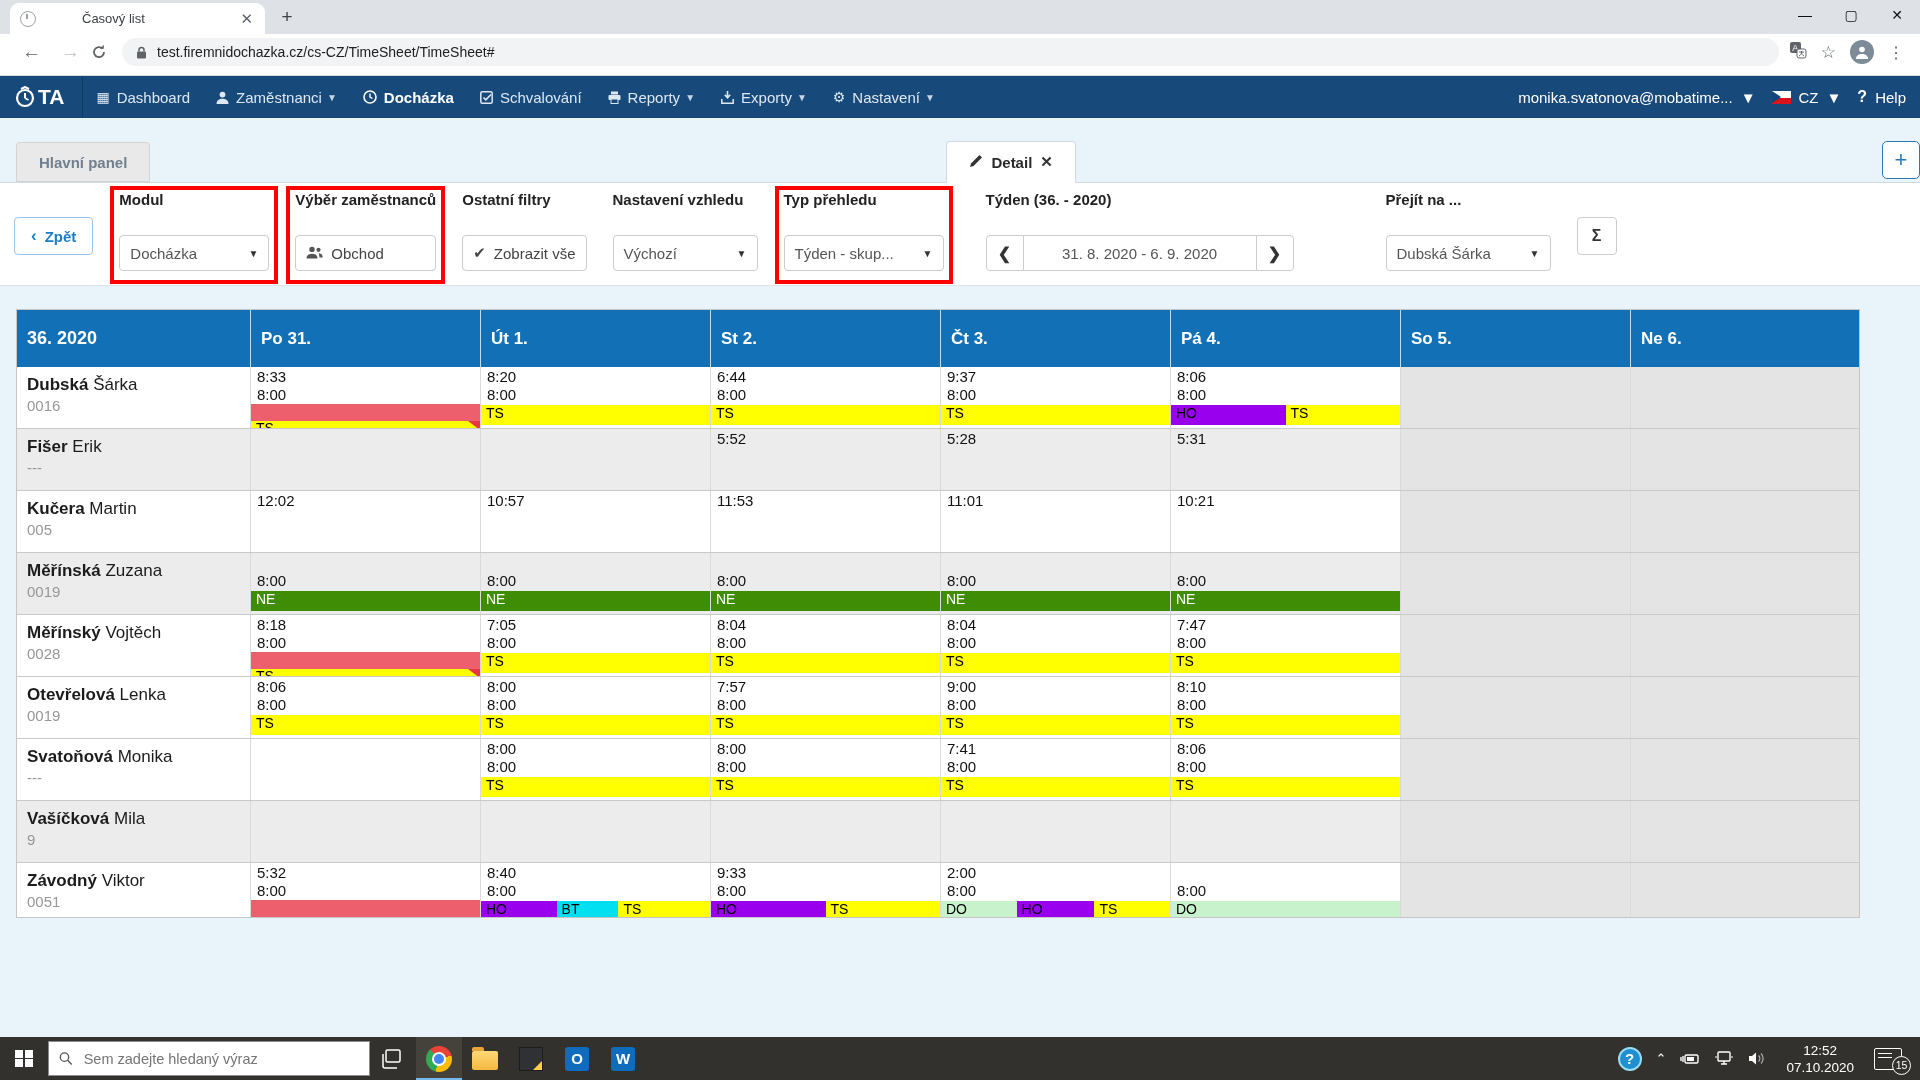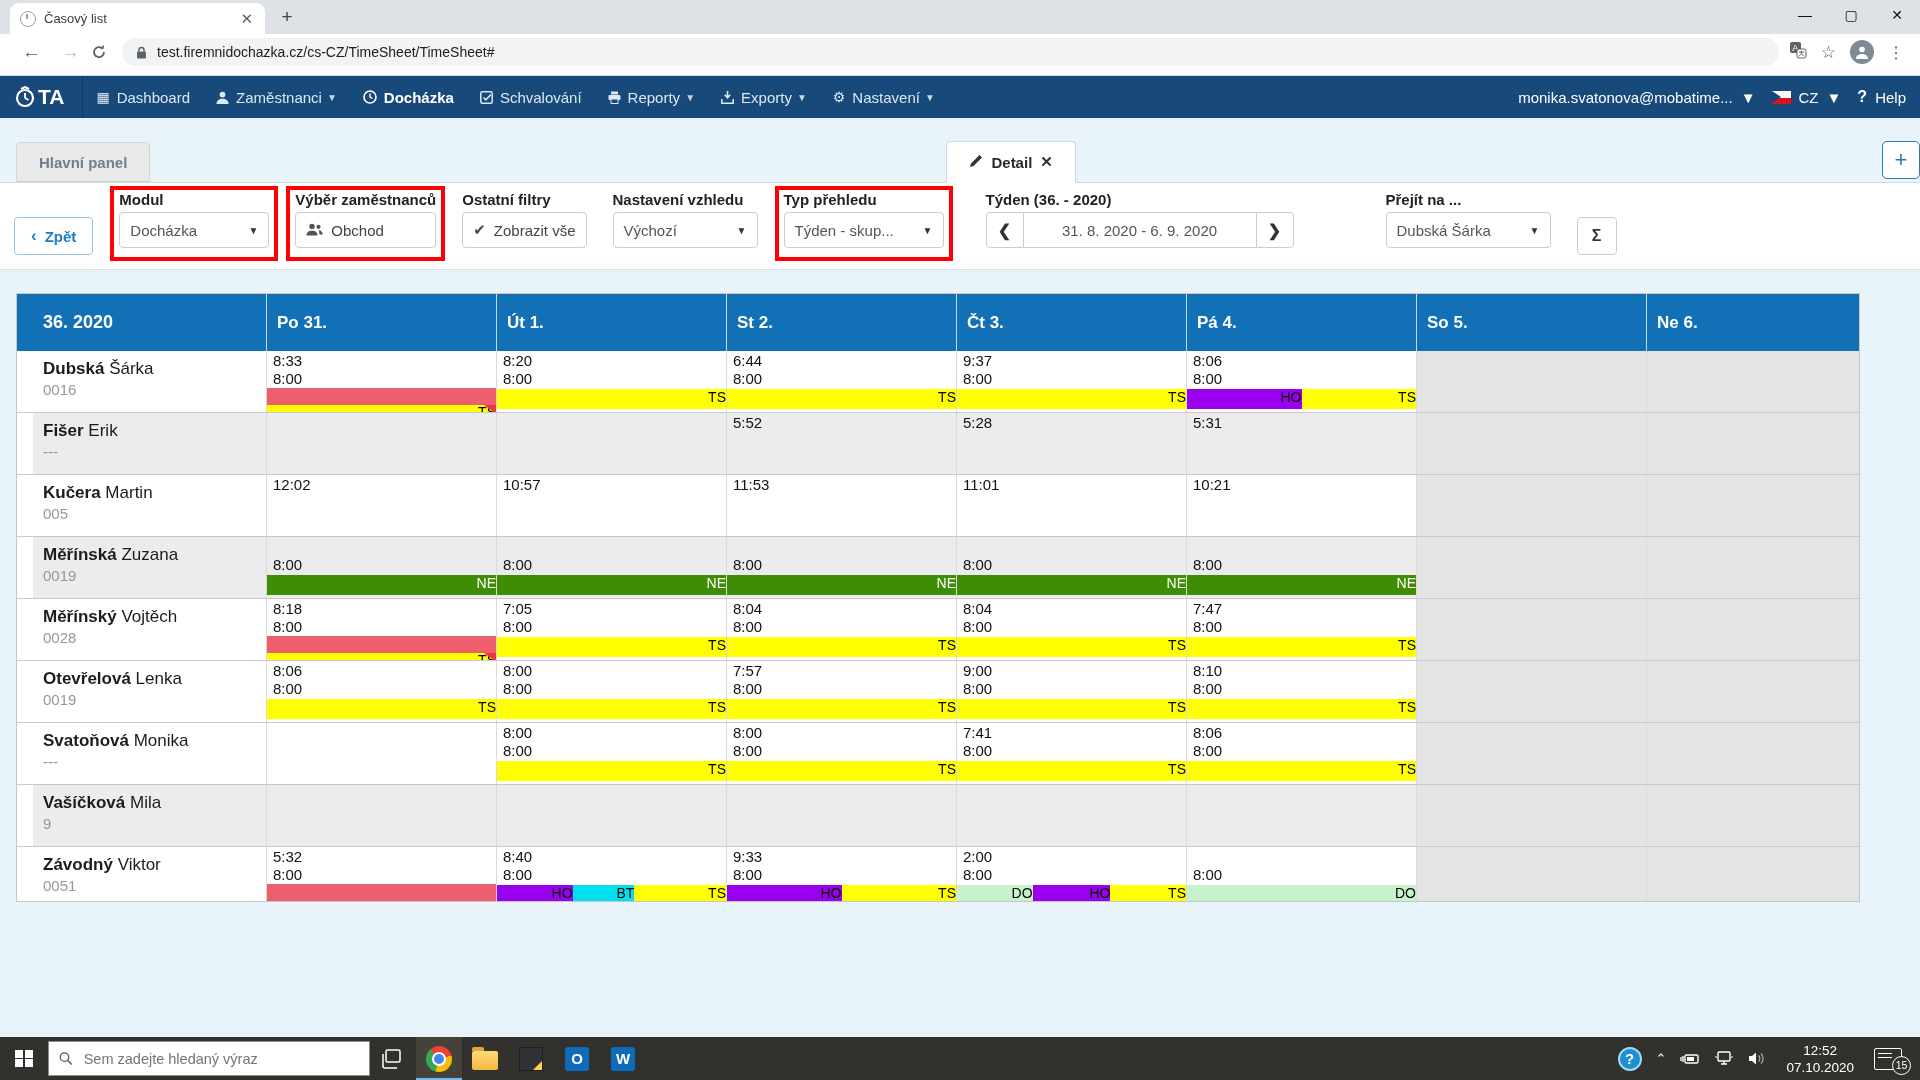--- a/index.html
+++ b/index.html
@@ -2,21 +2,21 @@
 <html><head>
 <meta charset="utf-8">
 <style>
   html,body{margin:0;padding:0;width:1920px;height:1080px;overflow:hidden;
     font-family:"Liberation Sans",sans-serif;-webkit-font-smoothing:antialiased;}
   .screen{position:relative;width:1920px;height:1080px;background:#e8f4fa;overflow:hidden;}
 
   
   .tabstrip{height:34px;background:#dee1e6;display:flex;align-items:flex-end;}
   .btab{width:235px;height:31px;background:#fff;border-radius:9px 9px 0 0;margin-left:10px;
-    display:flex;align-items:center;padding:0 10px;font-size:13px;color:#3c4043;}
+    display:flex;align-items:center;padding:0 10px;font-size:13px;color:#3c4043;gap:38px;}
   .btab .fav{width:14px;height:14px;border:1.5px solid #9aa0a6;border-radius:50%;position:relative;margin-right:8px;flex:none;}
   .btab .fav::after{content:"";position:absolute;left:5px;top:2px;width:1.5px;height:5px;background:#9aa0a6;}
   .btab .ttl{flex:1;white-space:nowrap;overflow:hidden;}
   .btab .x{color:#5f6368;font-size:15px;padding:0 2px;}
   .newtab{width:28px;height:28px;margin:0 0 2px 8px;text-align:center;line-height:26px;font-size:19px;color:#444;}
   .winbtns{margin-left:auto;display:flex;height:34px;align-items:flex-start;}
   .winbtns span{width:46px;height:30px;display:flex;align-items:center;justify-content:center;color:#111;font-size:14px;}
   .urlbar{height:36px;background:#fff;display:flex;align-items:center;padding:0 12px;}
   .navarrow{font-size:19px;color:#5f6368;margin:0 10px;}
   .navarrow.dis{color:#bcc0c4;}
@@ -50,21 +50,21 @@
   .ptab{height:38px;display:flex;align-items:center;gap:8px;padding:0 22px;font-size:15px;font-weight:bold;
     border:1px solid #d4d4d4;border-radius:4px 4px 0 0;background:#e9e9e9;color:#71808f;margin-right:4px;}
   .ptab.active{background:#fff;border-color:#cfd9df;border-bottom:1px solid #fff;color:#2b2b2b;height:40px;margin-bottom:-1px;}
   .ptab .x{font-weight:bold;color:#333;}
   .addtab{width:36px;height:36px;margin:0 0 3px 10px;border:1px solid #2a7ab9;border-radius:5px;background:#fff;
     color:#2a7ab9;font-size:22px;display:flex;align-items:center;justify-content:center;}
 
   
   .toolcard{background:#fff;border-top:1px solid #cfd9df;border-bottom:1px solid #dbe4ea;
     padding:8px 0 14px 14px;display:flex;align-items:flex-start;gap:26px;position:relative;z-index:1;}
-  .tgroup{display:flex;flex-direction:column;gap:2px;position:relative;}
+  .tgroup{display:flex;flex-direction:column;gap:25px;position:relative;}
   .tlabel{font-size:15px;font-weight:bold;color:#222;height:19px;white-space:nowrap;}
   .ctl{height:36px;border:1px solid #ccc;border-radius:4px;background:#fff;color:#555;
     font-size:15px;display:flex;align-items:center;padding:0 10px;white-space:nowrap;box-sizing:border-box;}
   .ctl .sel-caret{margin-left:auto;padding-left:14px;font-size:10px;color:#333;}
   .btnlike{color:#444;gap:8px;}
   .backbtn{margin-top:26px;height:36px;border:1px solid #96c3e6;border-radius:4px;background:#fff;color:#1d7ec7;
     font-weight:bold;font-size:15px;display:flex;align-items:center;gap:8px;padding:0 16px;}
   .backbtn .chev{font-size:17px;}
   .weeknav{display:flex;}
   .weeknav .wbtn{width:38px;height:36px;border:1px solid #ccc;background:#fff;display:flex;align-items:center;
@@ -79,41 +79,41 @@
   .g-modul .ctl{width:150px;}
   .g-vzhled .ctl{width:145px;}
   .g-typ .ctl{width:160px;}
   .g-prejit .ctl{width:165px;}
   .g-tyden{margin-left:16px;}
   .g-prejit{margin-left:66px;}
 
   
   .sheet{width:1844px;margin:23px 0 0 16px;height:609px;overflow:hidden;background:#fff;
     border:1px solid #c6c6c6;box-sizing:border-box;}
-  .trow{display:flex;border-bottom:1px solid #c9c9c9;background:#fff;padding-left:16px;}
+  .trow{display:flex;border-bottom:1px solid #c9c9c9;background:#fff;}
   .trow.thead{background:#1271b6;border-bottom:none;height:57px;}
   .hcell{color:#fff;font-weight:bold;font-size:17px;display:flex;align-items:center;padding-left:10px;
     box-sizing:border-box;border-right:1px solid rgba(255,255,255,.75);}
   .hcell.namecol{font-size:18px;}
   .namecol{width:234px;flex:none;}
   .daycol{width:230px;flex:none;}
   .cell{position:relative;overflow:hidden;height:61px;box-sizing:border-box;border-right:1px solid #dadada;}
   .trow.shade .cell{background:#ececec;}
   .cell.weekend{background:#e4e4e4 !important;}
   .namecell{padding:7px 10px;}
   .nameline{font-size:17px;color:#1c1c1c;line-height:21px;}
   .empnum{font-size:15px;color:#979797;line-height:21px;}
   .time{font-size:15px;line-height:17px;height:17px;padding-left:6px;color:#111;margin-top:1px;}
   .bars{position:absolute;left:0;right:0;top:37px;}
   .strip{display:flex;width:100%;}
   .s-one{height:20px;margin-top:1px;}
   .s-top{height:17px;}
   .s-cut{height:8px;}
   .seg{position:relative;overflow:hidden;font-size:14px;line-height:16px;padding-left:5px;
-    box-sizing:border-box;color:#000;height:100%;text-align:right;}
+    box-sizing:border-box;color:#000;height:100%;}
   .s-cut .seg{line-height:14px;}
   .tri{position:absolute;right:0;top:0;width:0;height:0;border-top:9px solid #e63748;border-left:12px solid transparent;}
 
   
   .taskbar{position:absolute;left:0;bottom:0;width:1920px;height:43px;background:#33312d;
     display:flex;align-items:center;color:#fff;}
   .startbtn{width:48px;height:43px;display:flex;align-items:center;justify-content:center;}
   .winlogo{display:grid;grid-template-columns:8px 8px;grid-template-rows:8px 8px;gap:1.5px;}
   .winlogo i{background:#fff;}
   .tsearch{width:300px;height:33px;background:#fff;border:1px solid #8b8b8b;display:flex;align-items:center;padding:0 10px;gap:9px;}

